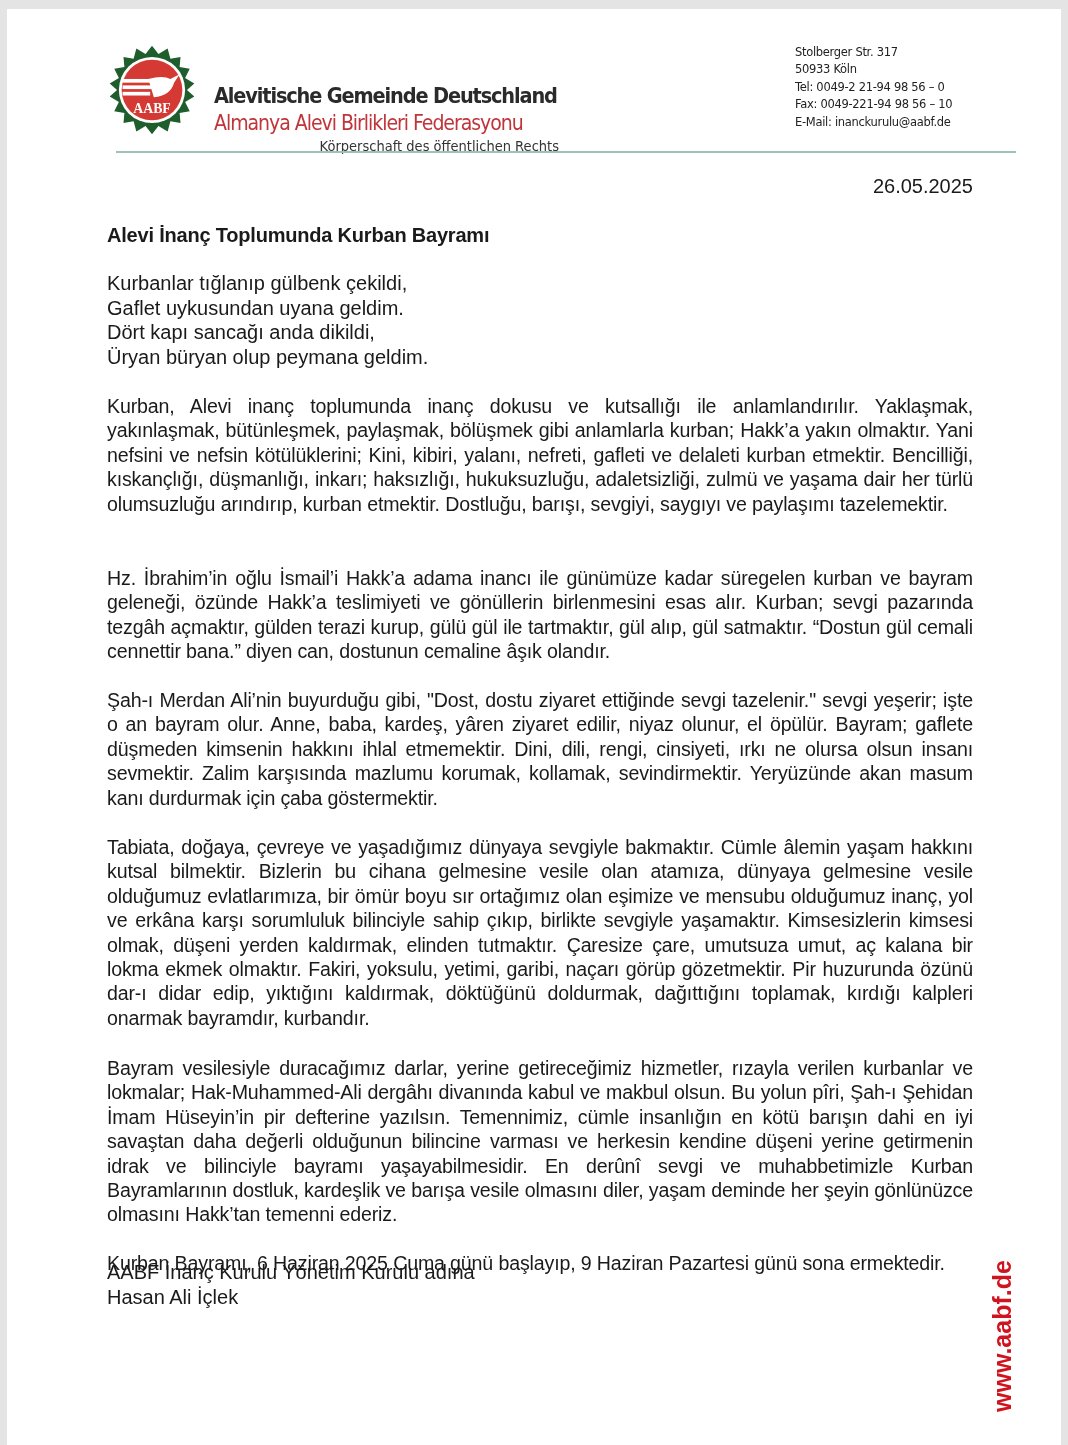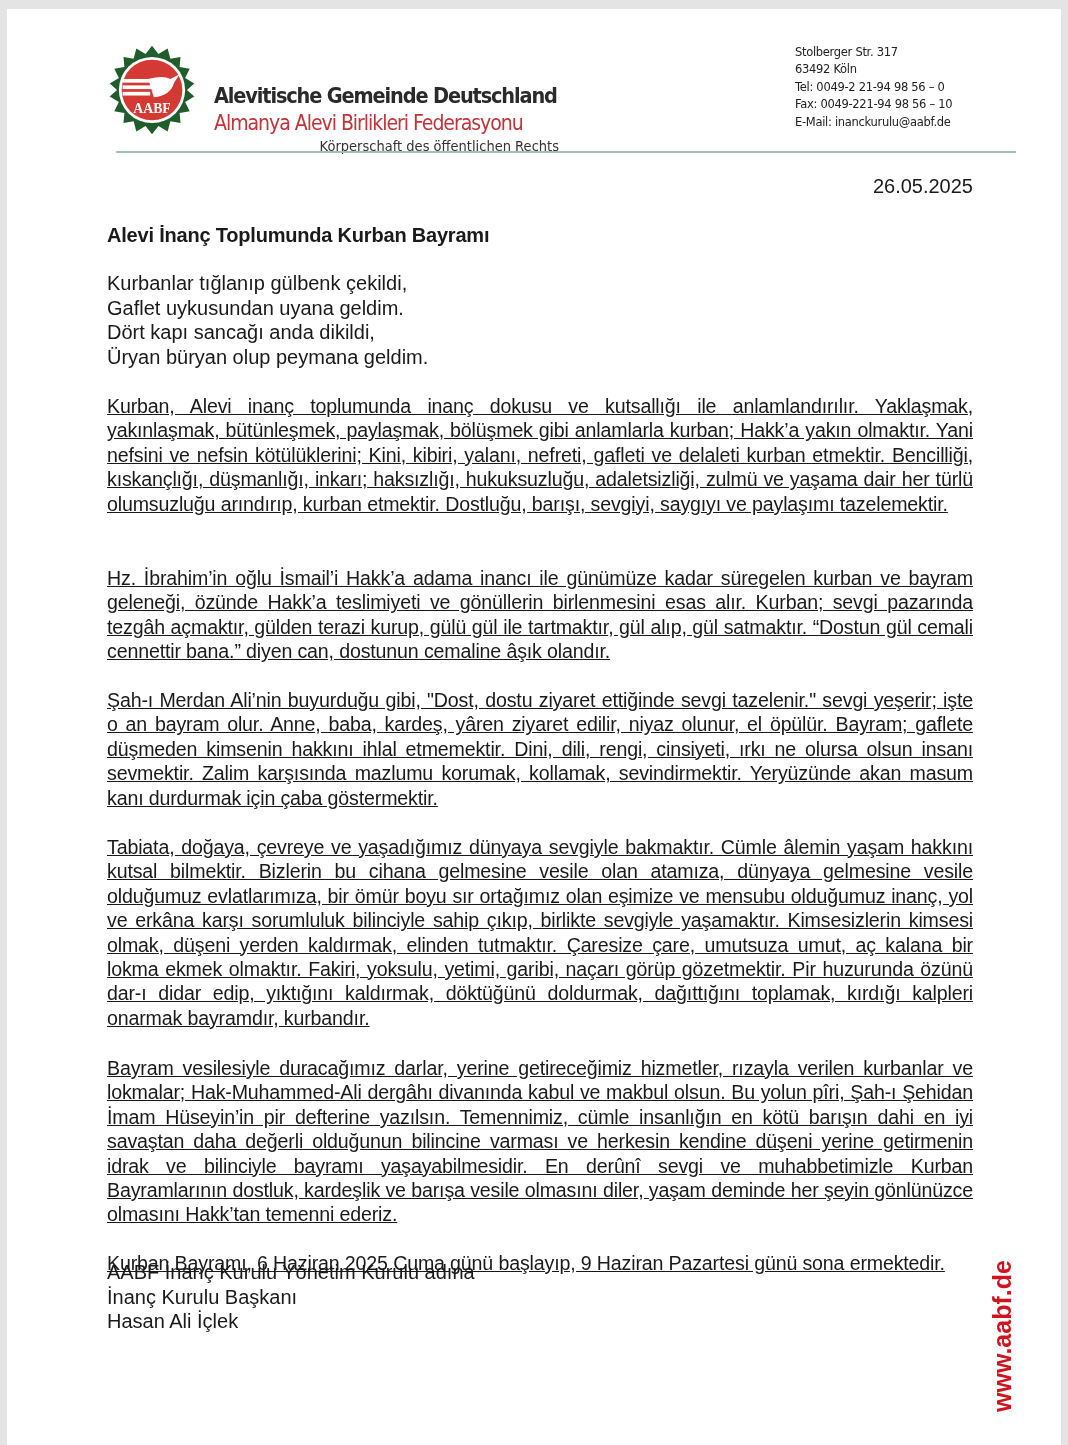--- a/index.html
+++ b/index.html
@@ -14,21 +14,21 @@
   .org { position:absolute; left:214px; top:62px; width:345px;margin-top:20px; }
   .org .l1 { font-family:"DejaVu Sans", sans-serif; font-size:22px; font-weight:bold; color:#2a2a2a; letter-spacing:-1.3px; white-space:nowrap; line-height:28px; transform:scaleX(0.88); transform-origin:left; }
   .org .l2 { font-family:"DejaVu Sans", sans-serif; font-size:22px; color:#c0343a; letter-spacing:-1.2px; white-space:nowrap; line-height:26px; transform:scaleX(0.86); transform-origin:left; }
   .org .l3 { font-family:"DejaVu Sans", sans-serif; font-size:14.5px; color:#333; white-space:nowrap; text-align:right; line-height:20px; transform:scaleX(0.9); transform-origin:right; width:345px;}
   .contact { position:absolute; left:795px; top:20px; font-family:"DejaVu Sans", sans-serif; font-size:11.5px; color:#222; line-height:17.4px; letter-spacing:-0.3px;margin-top:24px; }
   .contact div { white-space:nowrap; }
   .rule { position:absolute; left:116px; top:151px; width:900px; height:2px; background:#9fc3b3; }
   .date { position:absolute; right:95px; top:175px; font-size:20px; color:#1a1a1a;text-align:center; }
   .title { position:absolute; left:107px; top:224px; font-size:20px; font-weight:bold; letter-spacing:-0.2px; }
   .poem { position:absolute; left:107px; top:271px; font-size:20px; line-height:24.5px; }
-  .body { position:absolute; left:107px; width:866px; font-size:19.6px; line-height:24.4px; text-align:justify; letter-spacing:-0.15px;text-decoration:underline; }
+  .body { position:absolute; left:107px; width:866px; font-size:19.6px; line-height:24.4px; text-align:justify; letter-spacing:-0.15px; }
   .sig { position:absolute; left:107px; top:1260px; font-size:20px; line-height:24.5px; }
   .web { position:absolute; left:988px; top:1412px; transform:rotate(-90deg); transform-origin:left top; font-size:25px; font-weight:bold; color:#d0141f; white-space:nowrap; }
 </style>
 </head>
 <body>
 
 <div class="page"></div>
 
 <svg class="logo" viewBox="0 0 100 100">
   <polygon fill="#1f5e2c" points="50,2 57,11 67,5 70,16 81,14 80,25 91,27 86,37 96,43 88,50 96,57 86,63 91,73 80,75 81,86 70,84 67,95 57,89 50,98 43,89 33,95 30,84 19,86 20,75 9,73 14,63 4,57 12,50 4,43 14,37 9,27 20,25 19,14 30,16 33,5 43,11"></polygon>
@@ -42,21 +42,21 @@
 </svg>
 
 <div class="org">
   <div class="l1">Alevitische Gemeinde Deutschland</div>
   <div class="l2">Almanya Alevi Birlikleri Federasyonu</div>
   <div class="l3">Körperschaft des öffentlichen Rechts</div>
 </div>
 
 <div class="contact">
   <div>Stolberger Str. 317</div>
-  <div>63492 Köln</div>
+  <div>50933 Köln</div>
   <div>Tel: 0049-2 21-94 98 56 – 0</div>
   <div>Fax: 0049-221-94 98 56 – 10</div>
   <div>E-Mail: inanckurulu@aabf.de</div>
 </div>
 
 <div class="rule"></div>
 
 <div class="date">26.05.2025</div>
 
 <div class="title">Alevi İnanç Toplumunda Kurban Bayramı</div>
@@ -70,17 +70,16 @@
 
 <div class="body" style="top:394px">Kurban, Alevi inanç toplumunda inanç dokusu ve kutsallığı ile anlamlandırılır. Yaklaşmak, yakınlaşmak, bütünleşmek, paylaşmak, bölüşmek gibi anlamlarla kurban; Hakk’a yakın olmaktır. Yani nefsini ve nefsin kötülüklerini; Kini, kibiri, yalanı, nefreti, gafleti ve delaleti kurban etmektir. Bencilliği, kıskançlığı, düşmanlığı, inkarı; haksızlığı, hukuksuzluğu, adaletsizliği, zulmü ve yaşama dair her türlü olumsuzluğu arındırıp, kurban etmektir. Dostluğu, barışı, sevgiyi, saygıyı ve paylaşımı tazelemektir.</div>
 <div class="body" style="top:566px">Hz. İbrahim’in oğlu İsmail’i Hakk’a adama inancı ile günümüze kadar süregelen kurban ve bayram geleneği, özünde Hakk’a teslimiyeti ve gönüllerin birlenmesini esas alır. Kurban; sevgi pazarında tezgâh açmaktır, gülden terazi kurup, gülü gül ile tartmaktır, gül alıp, gül satmaktır. “Dostun gül cemali cennettir bana.” diyen can, dostunun cemaline âşık olandır.</div>
 <div class="body" style="top:688px">Şah-ı Merdan Ali’nin buyurduğu gibi, "Dost, dostu ziyaret ettiğinde sevgi tazelenir." sevgi yeşerir; işte o an bayram olur. Anne, baba, kardeş, yâren ziyaret edilir, niyaz olunur, el öpülür. Bayram; gaflete düşmeden kimsenin hakkını ihlal etmemektir. Dini, dili, rengi, cinsiyeti, ırkı ne olursa olsun insanı sevmektir. Zalim karşısında mazlumu korumak, kollamak, sevindirmektir. Yeryüzünde akan masum kanı durdurmak için çaba göstermektir.</div>
 <div class="body" style="top:835px">Tabiata, doğaya, çevreye ve yaşadığımız dünyaya sevgiyle bakmaktır. Cümle âlemin yaşam hakkını kutsal bilmektir. Bizlerin bu cihana gelmesine vesile olan atamıza, dünyaya gelmesine vesile olduğumuz evlatlarımıza, bir ömür boyu sır ortağımız olan eşimize ve mensubu olduğumuz inanç, yol ve erkâna karşı sorumluluk bilinciyle sahip çıkıp, birlikte sevgiyle yaşamaktır. Kimsesizlerin kimsesi olmak, düşeni yerden kaldırmak, elinden tutmaktır. Çaresize çare, umutsuza umut, aç kalana bir lokma ekmek olmaktır. Fakiri, yoksulu, yetimi, garibi, naçarı görüp gözetmektir. Pir huzurunda özünü dar-ı didar edip, yıktığını kaldırmak, döktüğünü doldurmak, dağıttığını toplamak, kırdığı kalpleri onarmak bayramdır, kurbandır.</div>
 <div class="body" style="top:1056px">Bayram vesilesiyle duracağımız darlar, yerine getireceğimiz hizmetler, rızayla verilen kurbanlar ve lokmalar; Hak-Muhammed-Ali dergâhı divanında kabul ve makbul olsun. Bu yolun pîri, Şah-ı Şehidan İmam Hüseyin’in pir defterine yazılsın. Temennimiz, cümle insanlığın en kötü barışın dahi en iyi savaştan daha değerli olduğunun bilincine varması ve herkesin kendine düşeni yerine getirmenin idrak ve bilinciyle bayramı yaşayabilmesidir. En derûnî sevgi ve muhabbetimizle Kurban Bayramlarının dostluk, kardeşlik ve barışa vesile olmasını diler, yaşam deminde her şeyin gönlünüzce olmasını Hakk’tan temenni ederiz.</div>
 <div class="body" style="top:1251px">Kurban Bayramı, 6 Haziran 2025 Cuma günü başlayıp, 9 Haziran Pazartesi günü sona ermektedir.</div>
 
 <div class="sig">
   <div>AABF İnanç Kurulu Yönetim Kurulu adına</div>
-  <div>İnanç Kurulu Başkanı</div>
   <div>Hasan Ali İçlek</div>
 </div>
 
 <div class="web">www.aabf.de</div>
 
 </body></html>

